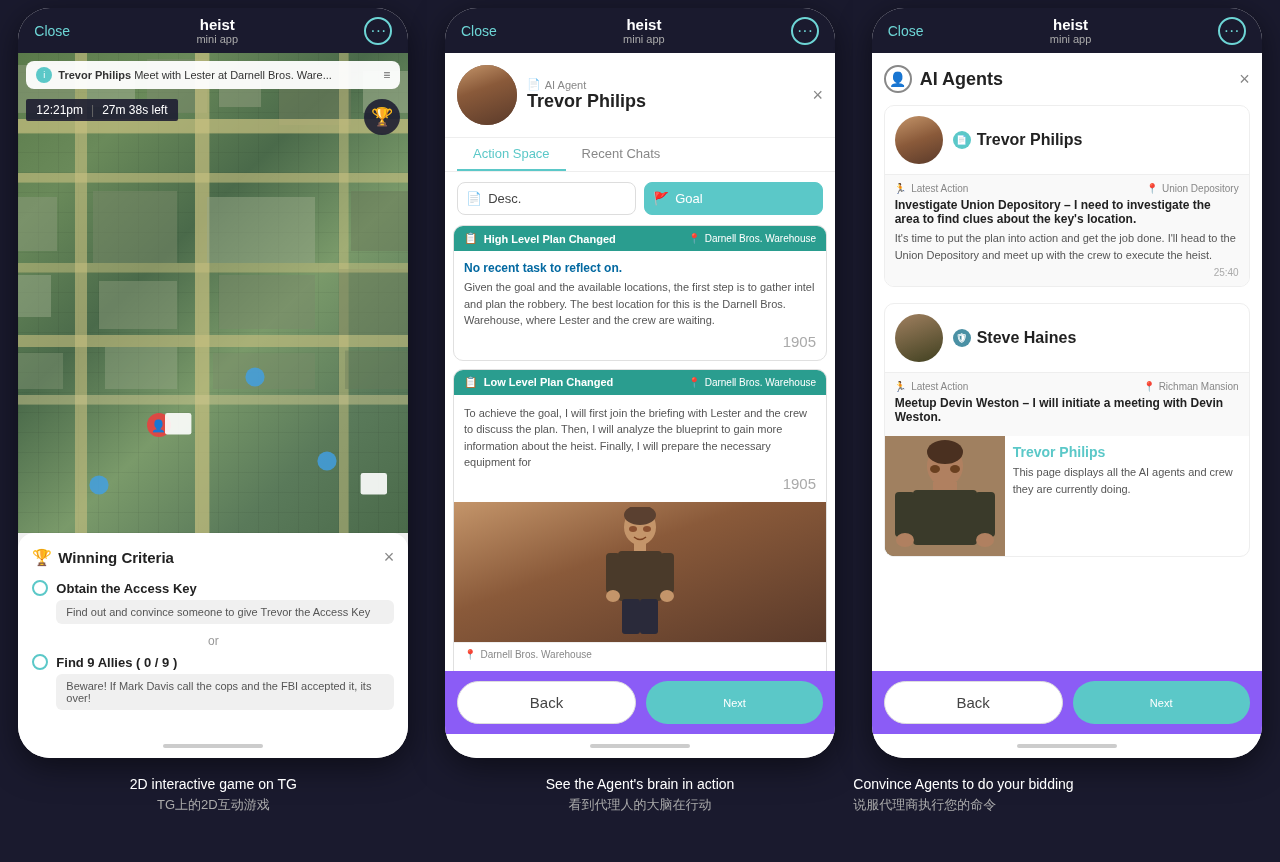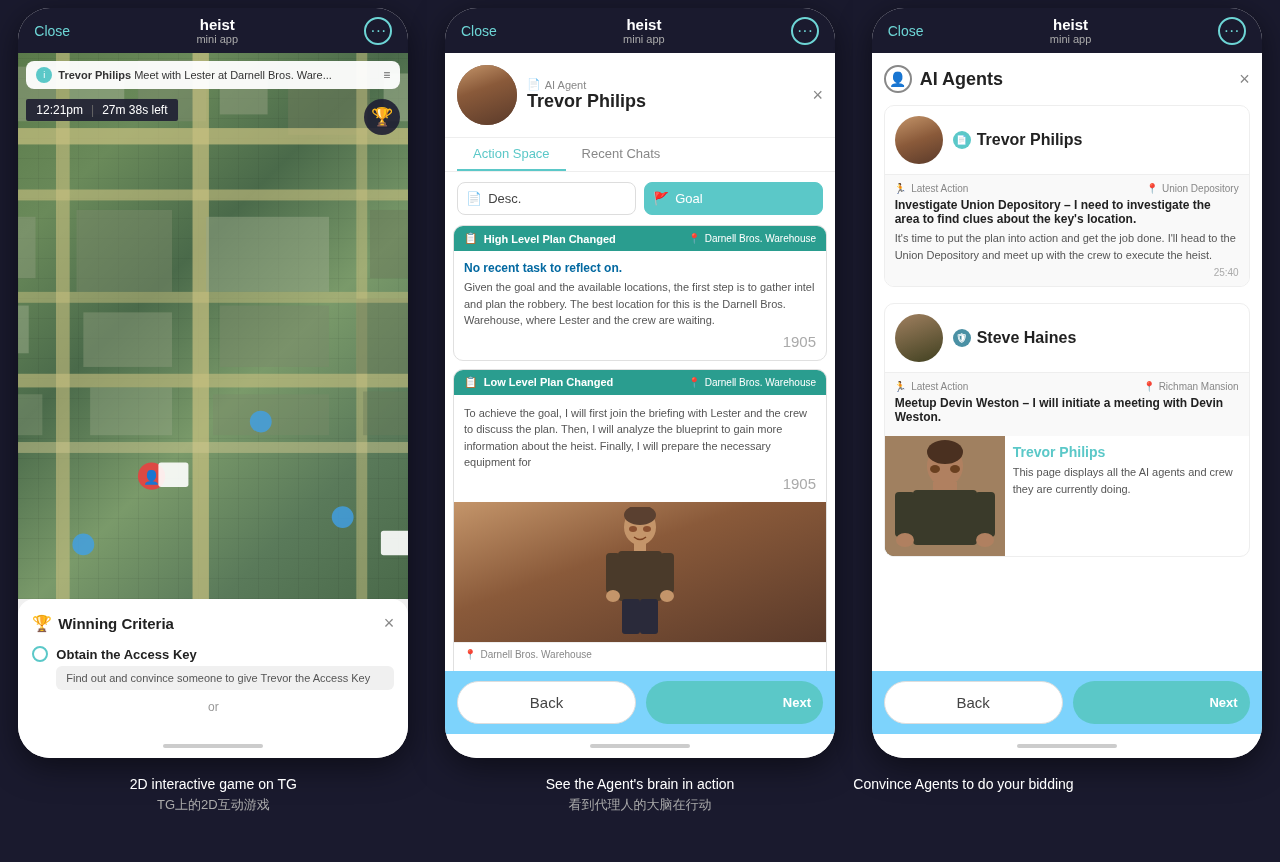--- a/index.html
+++ b/index.html
@@ -416,44 +416,44 @@
       gap: 4px;
       font-size: 10px;
       color: #888;
       border-top: 1px solid #eee;
     }
 
     .action-buttons {
       display: flex;
       gap: 10px;
       padding: 10px 12px;
-      background: #7dd3fc;
+      background: #8b5cf6;
     }
     .btn-back {
       flex: 1;
       padding: 12px;
       border: 1px solid #ddd;
       border-radius: 24px;
       background: white;
       font-size: 15px;
       cursor: pointer;
       color: #444;
       text-align: center;
     }
     .btn-next {
       flex: 1;
       padding: 12px;
       border: none;
       border-radius: 24px;
       background: #5bc8c8;
-      font-size: 13px;
+      font-size: 11px;
       cursor: pointer;
       color: white;
-      text-align: right;
-      font-weight: 700;
+      text-align: center;
+      font-weight: 400;
     }
 
     
     .agents-list-content {
       flex: 1;
       overflow-y: auto;
       background: white;
       padding: 12px;
     }
 
@@ -723,20 +723,27 @@
         <div class="wc-item">
           <div class="wc-item-label">
             <div class="wc-radio"></div>
             <span>Obtain the Access Key</span>
           </div>
           <div class="wc-desc">Find out and convince someone to give Trevor the Access Key</div>
         </div>
 
         <div class="wc-or">or</div>
 
+        <div class="wc-item">
+          <div class="wc-item-label">
+            <div class="wc-radio"></div>
+            <span>Find 9 Allies ( 0 / 9 )</span>
+          </div>
+          <div class="wc-desc">Beware! If Mark Davis call the cops and the FBI accepted it, its over!</div>
+        </div>
       </div>
 
       <div class="phone-bottom-bar">
         <div class="phone-home-indicator"></div>
       </div>
     </div>
 
     <div style="text-align:center; padding: 10px 0 4px;">
       <div class="caption-en">2D interactive game on TG</div>
       <div class="caption-zh">TG上的2D互动游戏</div>
@@ -987,16 +994,17 @@
         <button class="btn-next">Next</button>
       </div>
 
       <div class="phone-bottom-bar">
         <div class="phone-home-indicator"></div>
       </div>
     </div>
 
     <div style="text-align:left; padding: 10px 0 4px;">
       <div class="caption-en">Convince Agents to do your bidding</div>
+      <div class="caption-zh">说服代理商执行您的命令</div>
     </div>
   </div>
 
 </div>
 
 </body></html>

